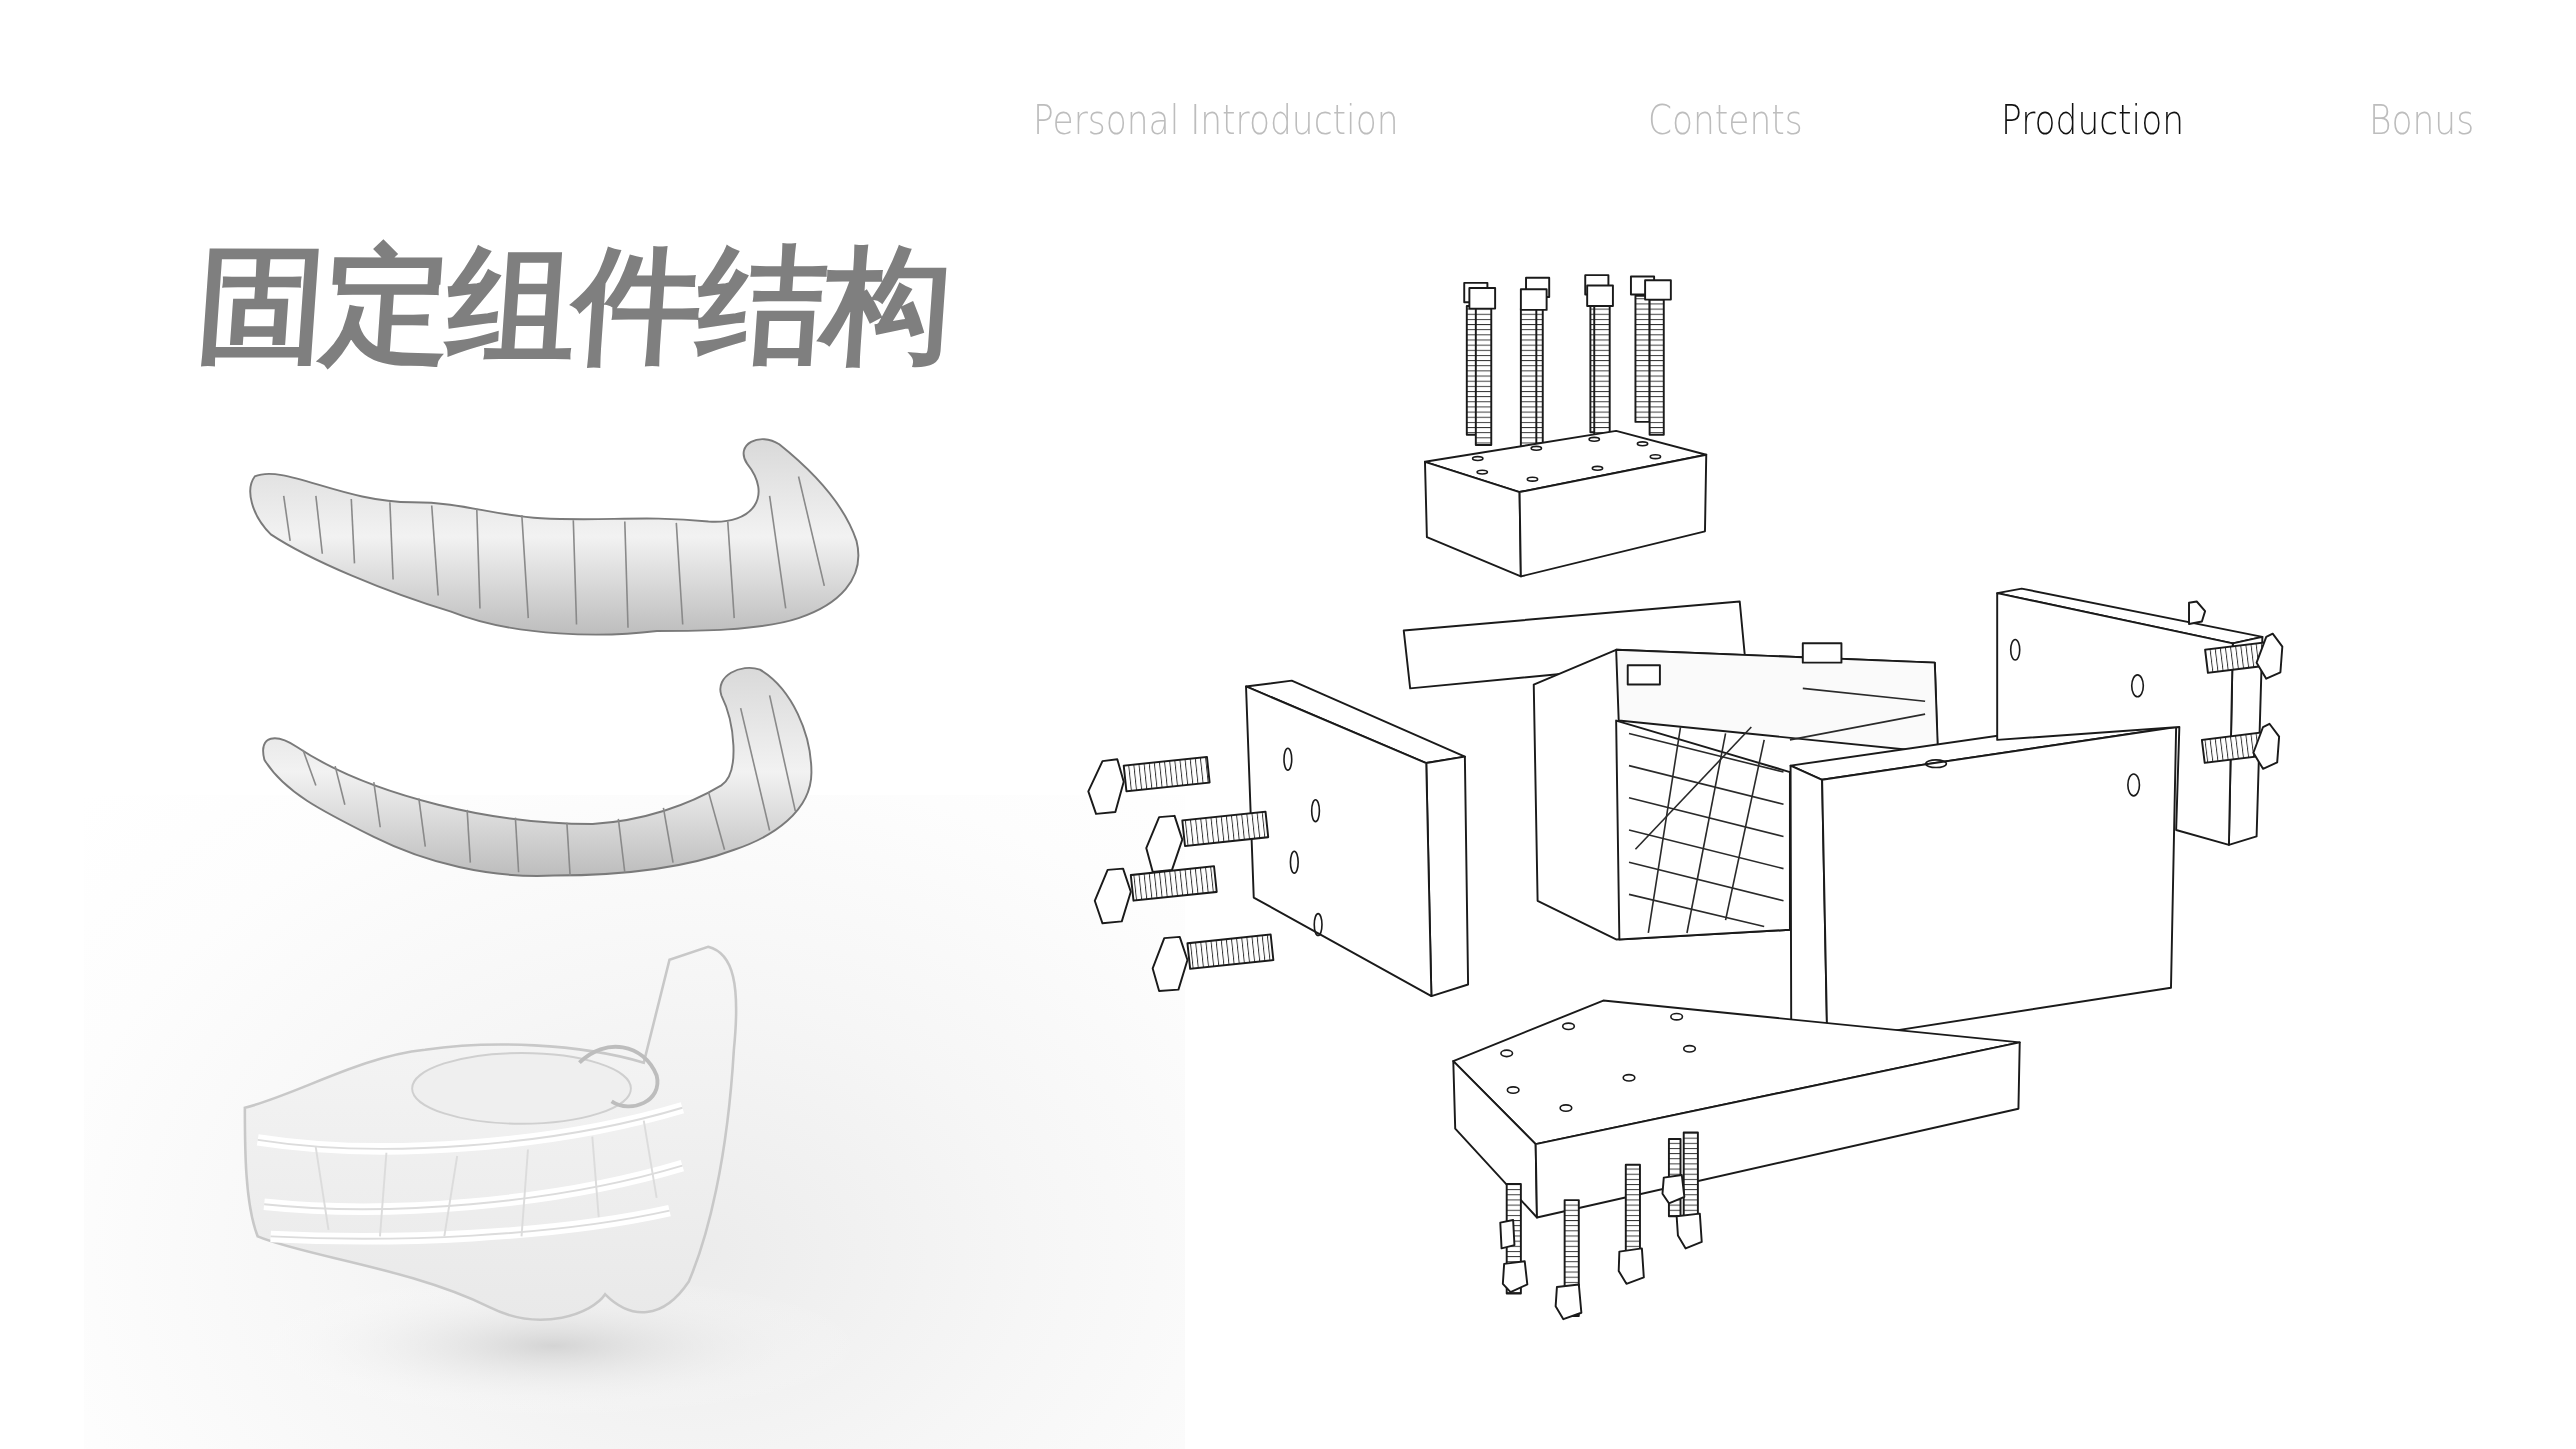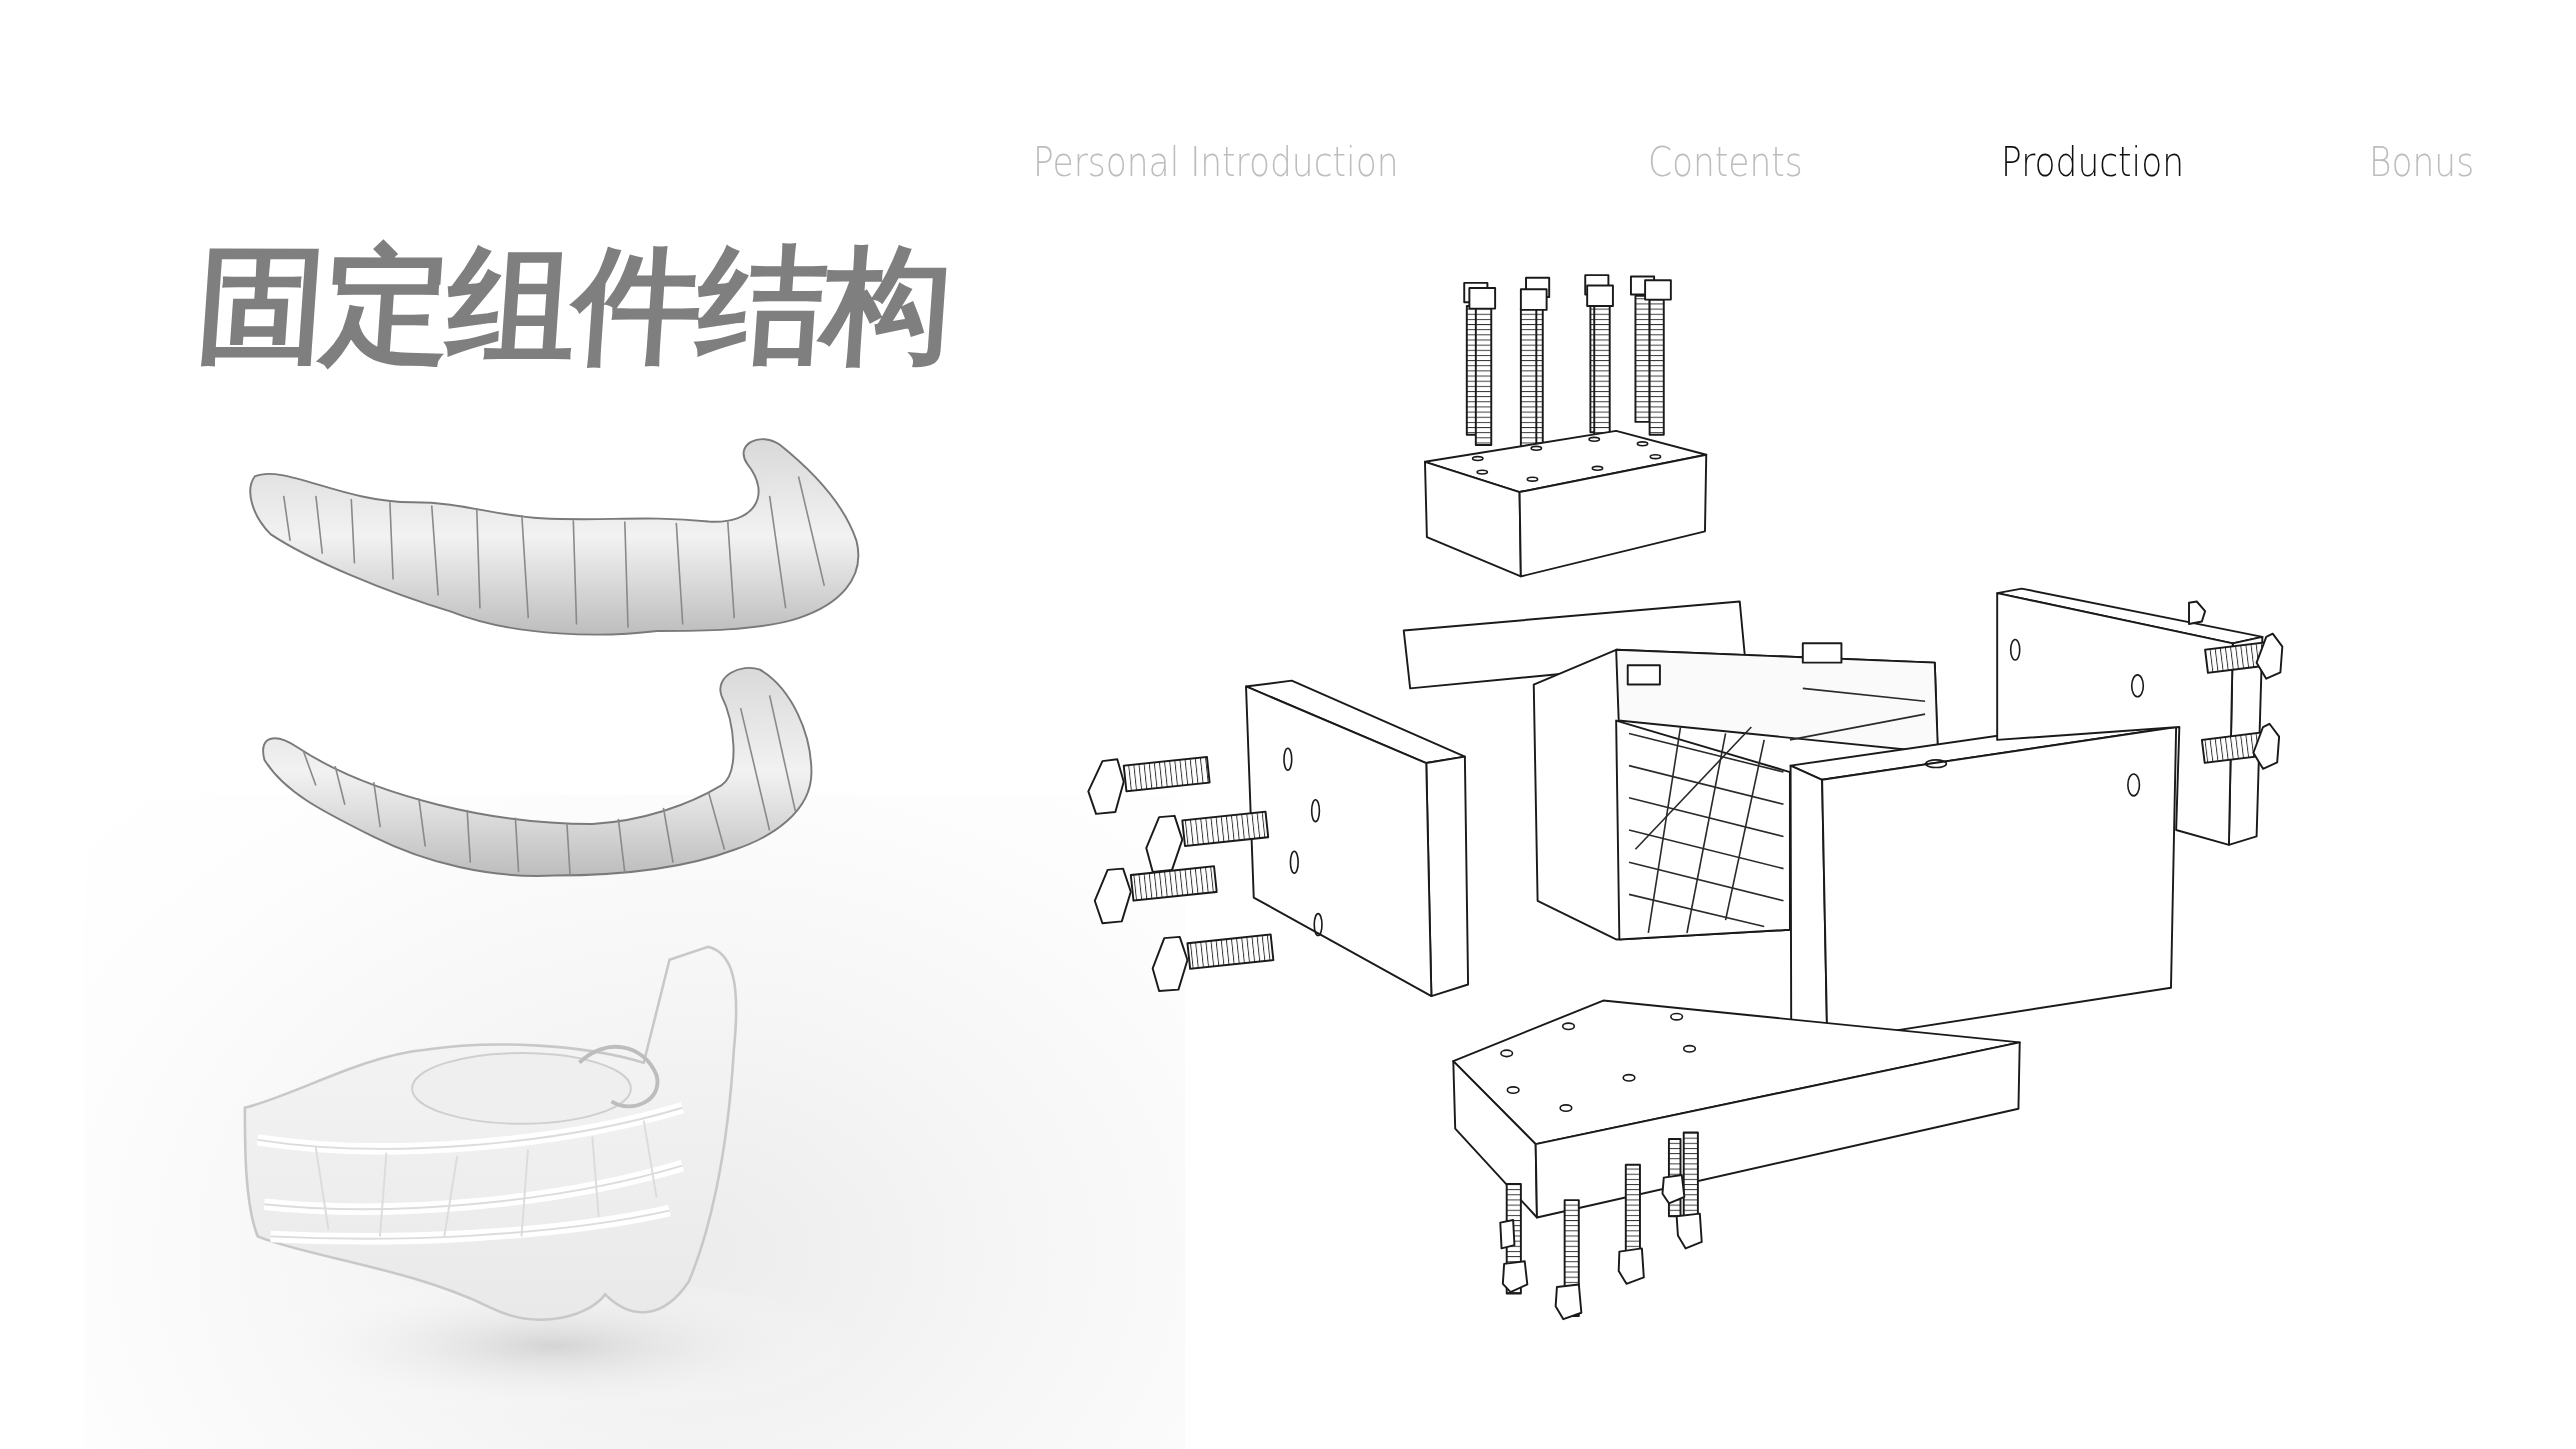--- a/index.html
+++ b/index.html
@@ -1,20 +1,20 @@
 <!DOCTYPE html>
 <html style="font-size:10.3px"><head>
 <meta charset="utf-8">
 <style>
   html, body { margin: 0; padding: 0; background: #ffffff; }
   body { width: 2576px; height: 1449px; position: relative; overflow: hidden;
          font-family: "DejaVu Sans", "Liberation Sans", sans-serif; }
 
   
-  .nav { position: absolute; top: 97px; left: 0; width: 2576px; height: 58px; margin-top: 42px; }
+  .nav { position: absolute; top: 97px; left: 0; width: 2576px; height: 58px; }
   .nav-item { position: absolute; top: 0; font-size: 40px; letter-spacing: 0px;
               color: #bdbdbd; white-space: nowrap; cursor: pointer;
               font-family: "DejaVu Sans", sans-serif; font-weight: 300; transform: scaleX(0.86); transform-origin: left top; }
   .nav-item.active { color: #111111; }
   .nav-0 { left: 1033px; }
   .nav-1 { left: 1648px; }
   .nav-2 { left: 2001px; }
   .nav-3 { left: 2369px; }
 
   

